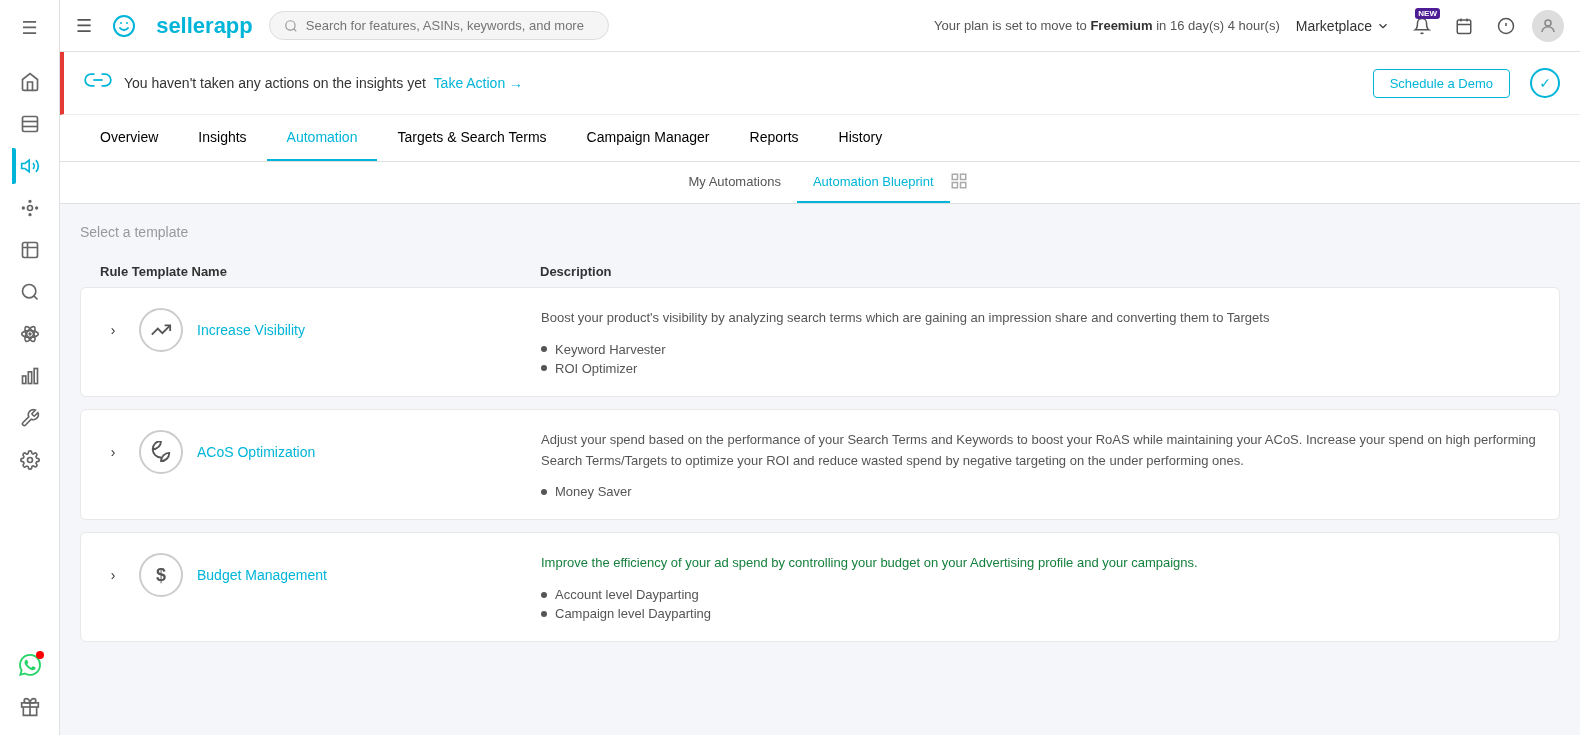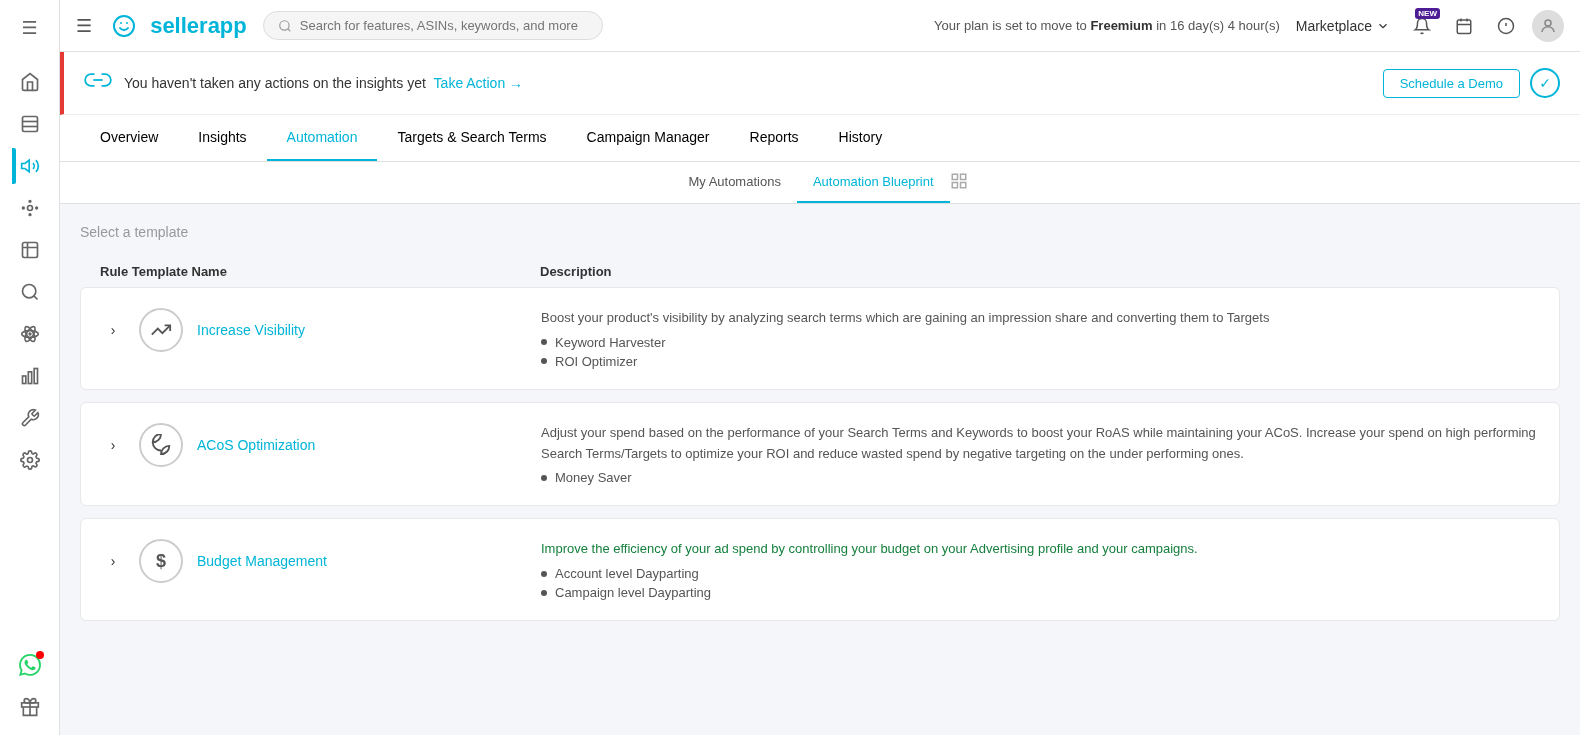--- a/index.html
+++ b/index.html
@@ -64,21 +64,21 @@
       padding: 0 16px;
       gap: 16px;
       flex-shrink: 0;
     }
     .topbar-logo {
       color: #00b5d8;
       font-size: 22px;
       font-weight: bold;
       display: flex;
       align-items: center;
-      gap: 14px;
+      gap: 20px;
       text-decoration: none;
     }
     .topbar-logo span { color: #00b5d8; }
     .hamburger { font-size: 18px; color: #555; cursor: pointer; margin-right: 4px; }
     .search-bar {
       display: flex;
       align-items: center;
       background: #f5f5f5;
       border: 1px solid #ddd;
       border-radius: 20px;
@@ -135,21 +135,21 @@
       padding: 14px 20px;
       display: flex;
       align-items: center;
       gap: 12px;
       border-bottom: 1px solid #eee;
       flex-shrink: 0;
     }
     .banner-icon { font-size: 22px; color: #00b5d8; }
     .banner-text { font-size: 14px; color: #333; flex: 1; }
     .banner-text a { color: #00b5d8; text-decoration: none; font-weight: 500; }
-    .banner-right { display: flex; align-items: center; gap: 10px; margin-left: 44px; }
+    .banner-right { display: flex; align-items: center; gap: 20px; margin-left: 44px; }
     .schedule-demo-btn {
       border: 1.5px solid #00b5d8;
       color: #00b5d8;
       background: transparent;
       border-radius: 4px;
       padding: 6px 16px;
       font-size: 13px;
       cursor: pointer;
       font-weight: 500;
     }
@@ -264,21 +264,21 @@
       font-weight: 500;
       color: #00b5d8;
     }
     .template-desc {
       font-size: 13px;
       color: #555;
       line-height: 1.6;
     }
     .template-desc.orange { color: #15803d; }
     .template-bullets {
-      margin-top: 6px;
+      margin-top: 13px;
       padding-left: 0;
     }
     .template-bullet {
       display: flex; align-items: center; gap: 8px;
       font-size: 13px; color: #555;
       margin-top: 4px;
     }
     .bullet-dot {
       width: 6px; height: 6px;
       background: #555;

